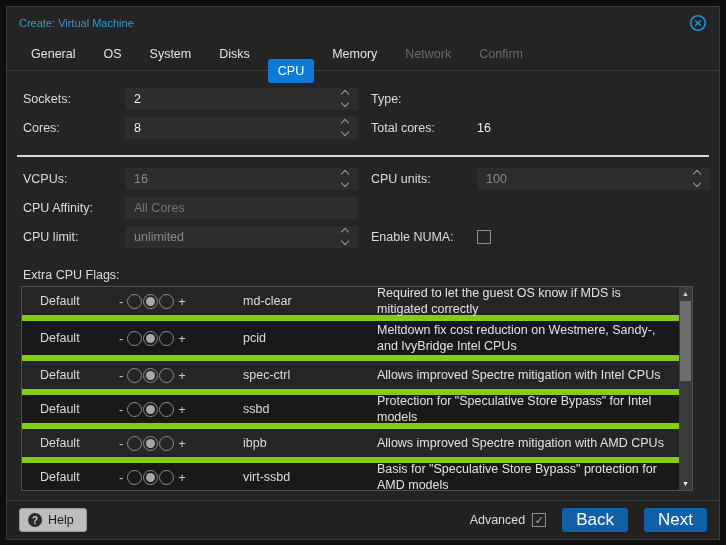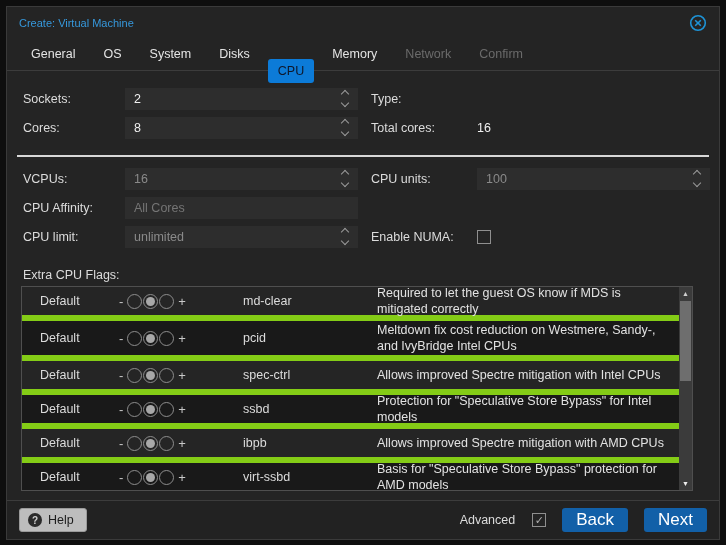--- a/index.html
+++ b/index.html
@@ -29,21 +29,21 @@
   
   .tabbar {
     height: 33px; display: flex; align-items: center; gap: 8px;
     padding: 0 14px; flex: none; border-bottom: 1px solid #3c3c3c;
   }
   .tab {
     padding: 5px 10px; border-radius: 3px; color: #e4e4e4; cursor: pointer;
     background: transparent; border: none; font-size: 12.5px;
     font-family: inherit;
   }
-  .tab.active { background: #0c7bd8; color: #0f172a; margin-top: 33px; }
+  .tab.active { background: #0c7bd8; color: #ffffff; margin-top: 33px; }
   .tab.disabled { color: #6b6b6b; cursor: default; }
   
   .body { flex: 1; padding: 0 12px; overflow: hidden; }
   .formrow { display: flex; height: 29px; align-items: center; margin-top: 0; }
   .formrow.first { margin-top: 13px; }
   .half { width: 50%; display: flex; align-items: center; }
   .half.right { padding-left: 8px; }
   .flabel { width: 106px; flex: none; padding-left: 4px; color: #dcdcdc; }
   .half.right .flabel { padding-left: 0; }
   .fieldwrap { position: relative; width: 233px; height: 22px; flex: none; }
@@ -119,21 +119,21 @@
   .help-btn {
     background: #bdbdbd; color: #1c1c1c; border: 1px solid #9a9a9a; border-radius: 3px;
     height: 24px; padding: 0 12px 0 8px; display: flex; align-items: center; gap: 6px;
     font-size: 12.5px; cursor: pointer; font-family: inherit;
   }
   .help-q {
     width: 14px; height: 14px; border-radius: 50%; background: #2a2a2a; color: #cfcfcf;
     font-size: 10px; font-weight: bold; display: flex; align-items: center; justify-content: center;
   }
   .footer-right { margin-left: auto; display: flex; align-items: center; gap: 16px; }
-  .adv-wrap { display: flex; align-items: center; gap: 17px; color: #dcdcdc; }
+  .adv-wrap { display: flex; align-items: center; gap: 7px; color: #dcdcdc; }
   .btn-blue {
     background: #1260a8; color: #ffffff; border: none; border-radius: 3px;
     height: 24px; padding: 0 14px; font-size: 17px; cursor: pointer; font-family: inherit;
   }
 </style>
 </head>
 <body>
 
 <div class="dialog">
 

